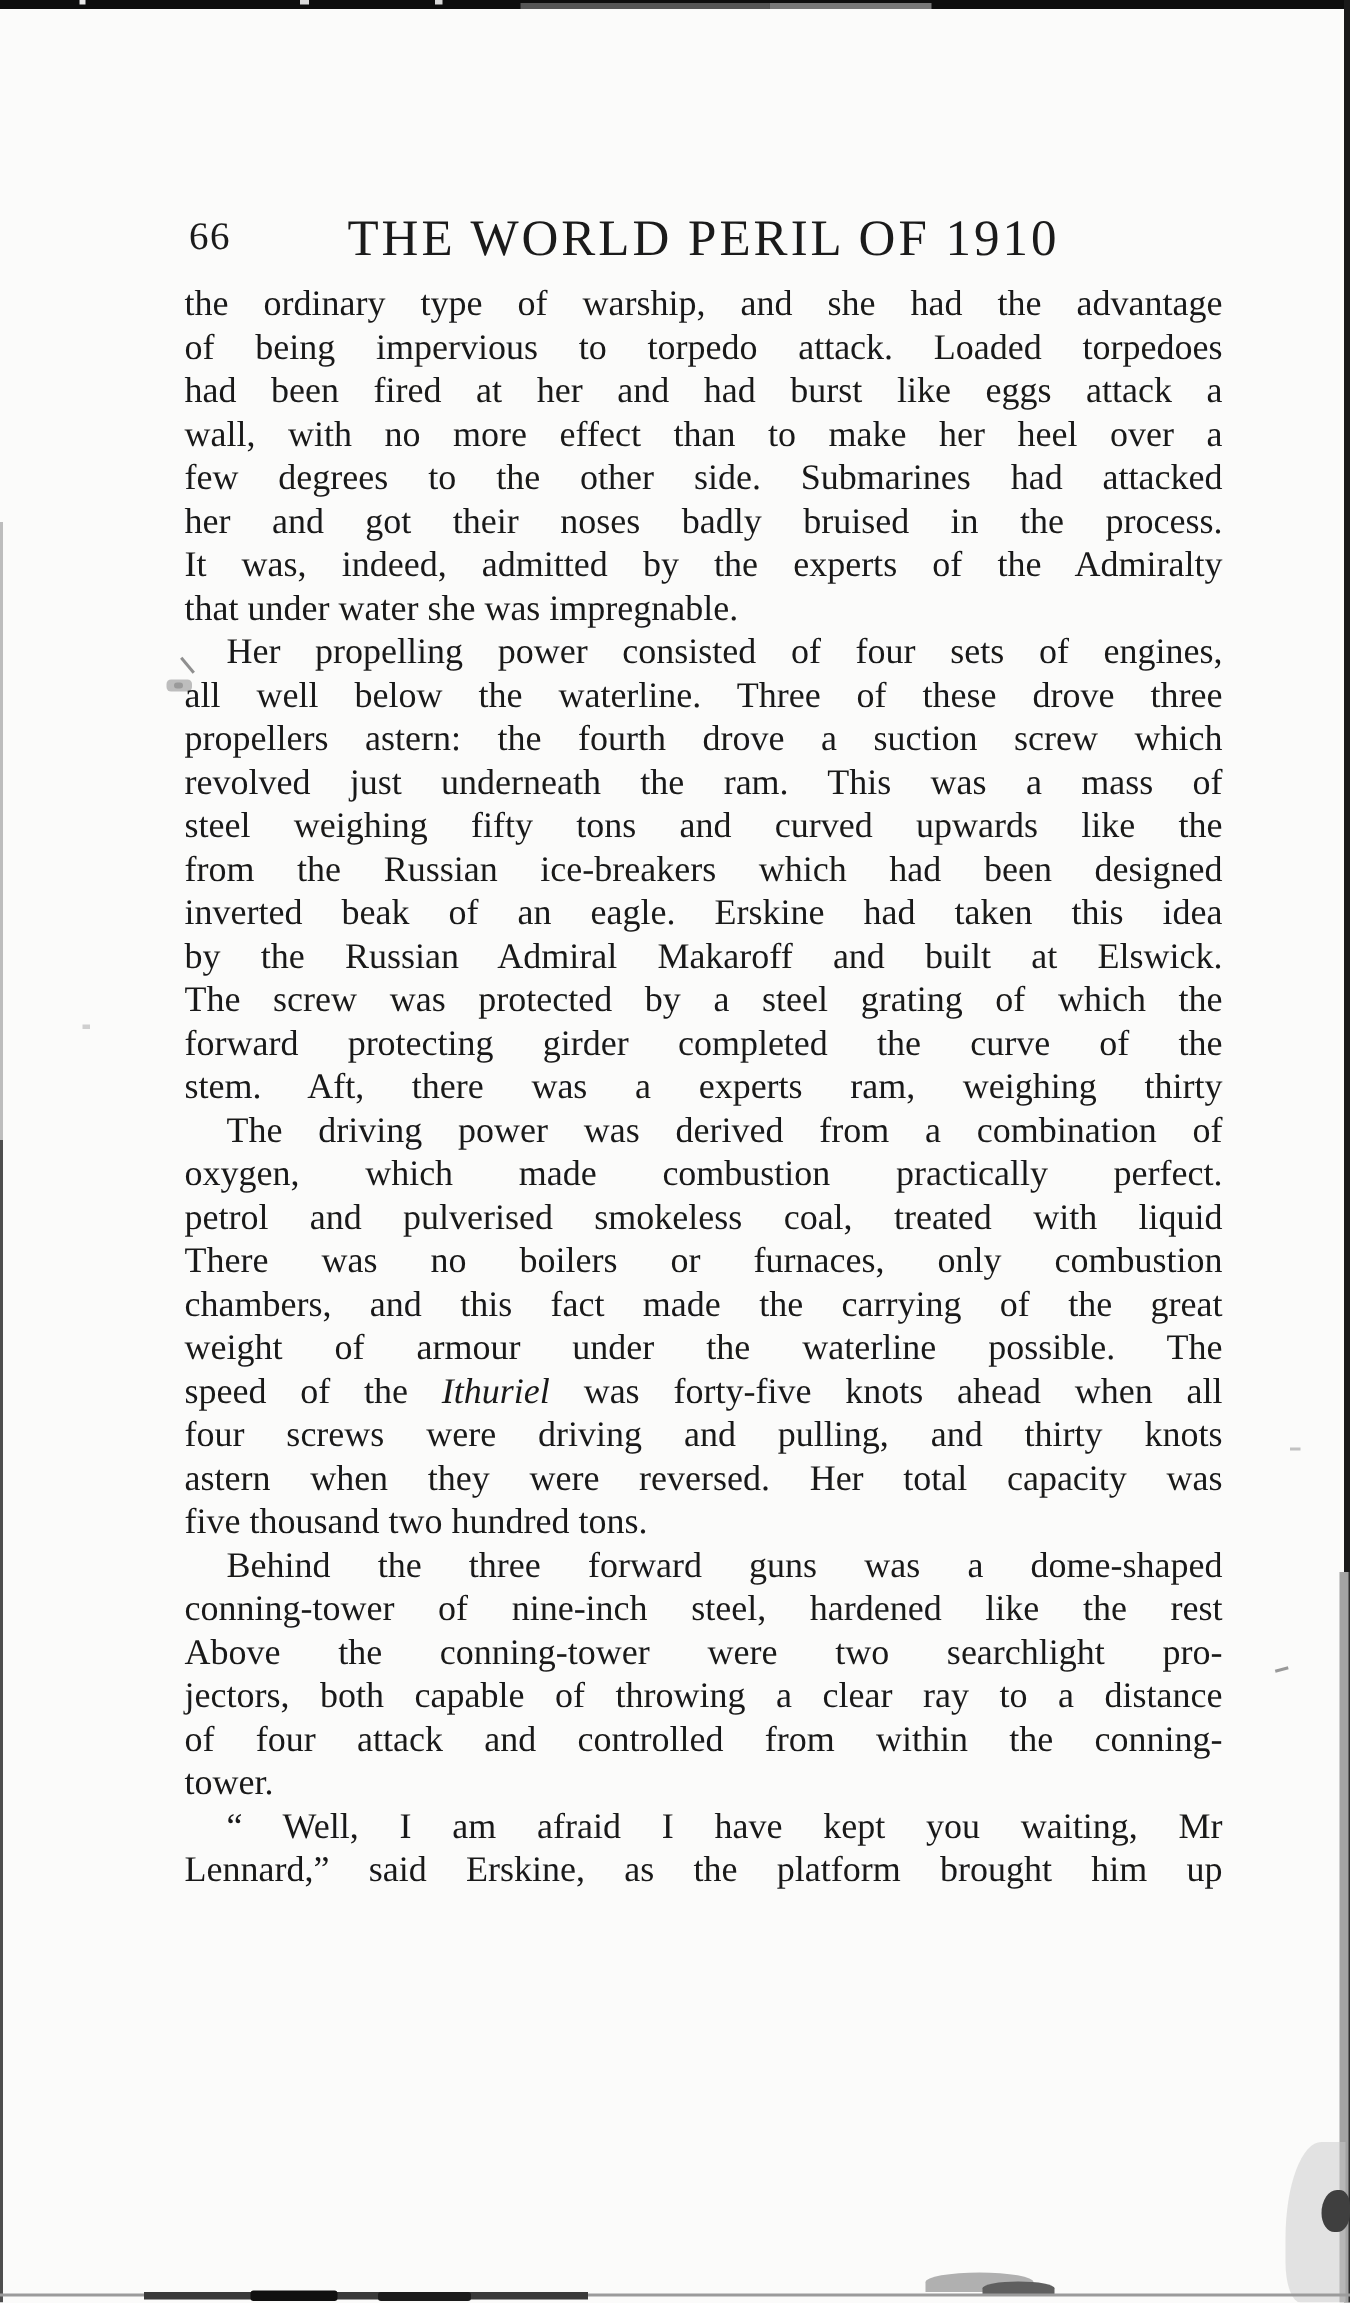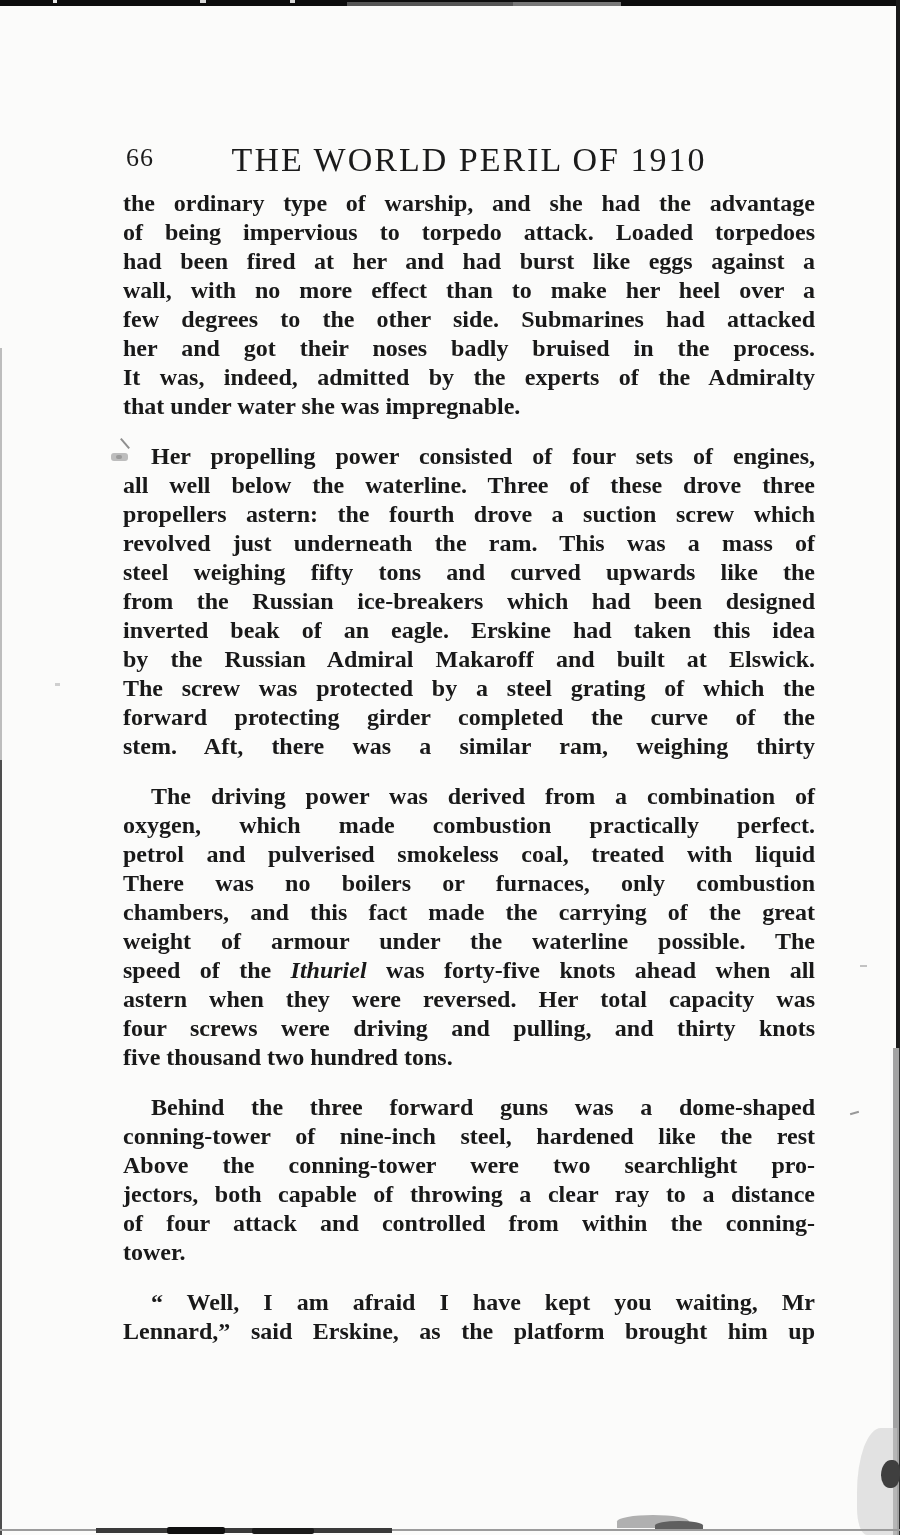--- a/index.html
+++ b/index.html
@@ -49,24 +49,24 @@
   
   main{
     position:absolute;top:189px;left:123px;width:692px;
     font-size:24px;line-height:29px;color:#191919;
   }
   .para{margin:0;}
   .ln{
     text-align:justify;
     -moz-text-align-last:justify;
     text-align-last:justify;
-    height:29px;white-space:normal;font-weight:bold;
+    height:29px;white-space:normal;
   }
   .ln.end{-moz-text-align-last:left;text-align-last:left;}
-  .ln.ind{text-indent:28px;margin-top:21px;}
+  .ln.ind{text-indent:28px;}
   .it{font-style:italic;}
 </style>
 </head>
 <body>
 
 <div class="page">
 
   <div class="edge-top">
     <span class="seg1"></span>
     <span class="seg2"></span>
@@ -98,52 +98,52 @@
   <header>
     <span class="pageno">66</span>
     <span class="title">THE WORLD PERIL OF 1910</span>
   </header>
 
   <main>
 
     <section class="para">
       <div class="ln">the ordinary type of warship, and she had the advantage</div>
       <div class="ln">of being impervious to torpedo attack. Loaded torpedoes</div>
-      <div class="ln">had been fired at her and had burst like eggs against a</div>
+      <div class="ln">had been fired at her and had burst like eggs attack a</div>
       <div class="ln">wall, with no more effect than to make her heel over a</div>
       <div class="ln">few degrees to the other side. Submarines had attacked</div>
       <div class="ln">her and got their noses badly bruised in the process.</div>
       <div class="ln">It was, indeed, admitted by the experts of the Admiralty</div>
       <div class="ln end">that under water she was impregnable.</div>
     </section>
 
     <section class="para">
       <div class="ln ind">Her propelling power consisted of four sets of engines,</div>
       <div class="ln">all well below the waterline. Three of these drove three</div>
       <div class="ln">propellers astern: the fourth drove a suction screw which</div>
       <div class="ln">revolved just underneath the ram. This was a mass of</div>
       <div class="ln">steel weighing fifty tons and curved upwards like the</div>
       <div class="ln">from the Russian ice-breakers which had been designed</div>
       <div class="ln">inverted beak of an eagle. Erskine had taken this idea</div>
       <div class="ln">by the Russian Admiral Makaroff and built at Elswick.</div>
       <div class="ln">The screw was protected by a steel grating of which the</div>
       <div class="ln">forward protecting girder completed the curve of the</div>
-      <div class="ln">stem. Aft, there was a similar ram, weighing thirty</div>
+      <div class="ln">stem. Aft, there was a experts ram, weighing thirty</div>
     </section>
 
     <section class="para">
       <div class="ln ind">The driving power was derived from a combination of</div>
       <div class="ln">oxygen, which made combustion practically perfect.</div>
       <div class="ln">petrol and pulverised smokeless coal, treated with liquid</div>
       <div class="ln">There was no boilers or furnaces, only combustion</div>
       <div class="ln">chambers, and this fact made the carrying of the great</div>
       <div class="ln">weight of armour under the waterline possible. The</div>
       <div class="ln"><span>speed of the </span><span class="it">Ithuriel</span><span> was forty-five knots ahead when all</span></div>
+      <div class="ln">four screws were driving and pulling, and thirty knots</div>
       <div class="ln">astern when they were reversed. Her total capacity was</div>
-      <div class="ln">four screws were driving and pulling, and thirty knots</div>
       <div class="ln end">five thousand two hundred tons.</div>
     </section>
 
     <section class="para">
       <div class="ln ind">Behind the three forward guns was a dome-shaped</div>
       <div class="ln">conning-tower of nine-inch steel, hardened like the rest</div>
       <div class="ln">Above the conning-tower were two searchlight pro-</div>
       <div class="ln">jectors, both capable of throwing a clear ray to a distance</div>
       <div class="ln">of four attack and controlled from within the conning-</div>
       <div class="ln end">tower.</div>

